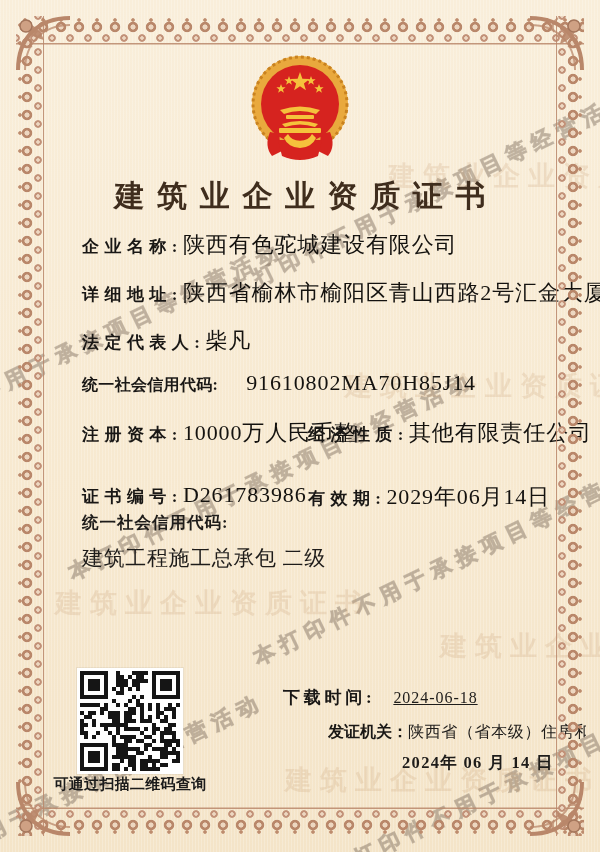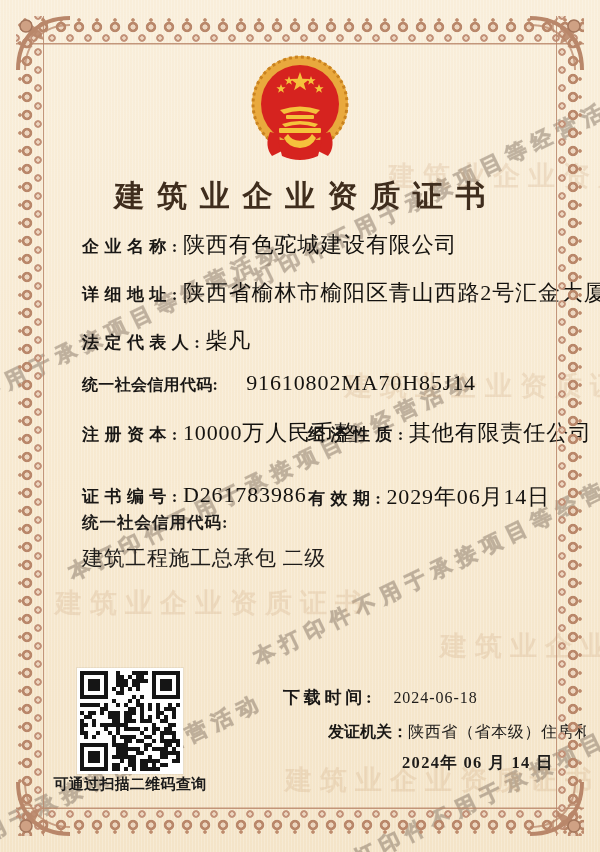--- a/index.html
+++ b/index.html
@@ -76,21 +76,21 @@
   
   .qr-wrap{position:absolute;left:40px;top:668px;width:180px;text-align:center;}
   .qr{display:grid;grid-template-columns:repeat(25,4px);grid-auto-rows:4px;background:#fff;padding:3px;width:100px;margin:0 auto;box-shadow:0 0 0 1px rgba(0,0,0,.05);}
   .qr i{display:block;}
   .qr i.on{background:#151515;}
   .qr-cap1{margin-top:6px;font-weight:bold;font-size:15px;letter-spacing:.08em;color:#1b1b1b;}
   .qr-cap2{margin-top:1px;font-weight:bold;font-size:15px;letter-spacing:.02em;color:#1b1b1b;}
   
   .dl-row{position:absolute;left:283px;top:686px;white-space:nowrap;}
   .dl-row .lbl{letter-spacing:.22em;}
-  .dl-val{font-size:16px;margin-left:14px;letter-spacing:.06em;}
+  .dl-val{font-size:16px;margin-left:14px;letter-spacing:.06em;text-decoration:underline;}
   .issuer-row{position:absolute;left:328px;top:722px;width:258px;white-space:nowrap;overflow:hidden;}
   .issuer-lbl{font-weight:bold;font-size:16px;color:#191715;}
   .issuer-val{font-size:16px;letter-spacing:.04em;}
   .date-row{position:absolute;left:402px;top:752px;font-size:16.5px;letter-spacing:.08em;font-weight:bold;}
 </style>
 </head>
 <body>
 
 <div class="page">
 

